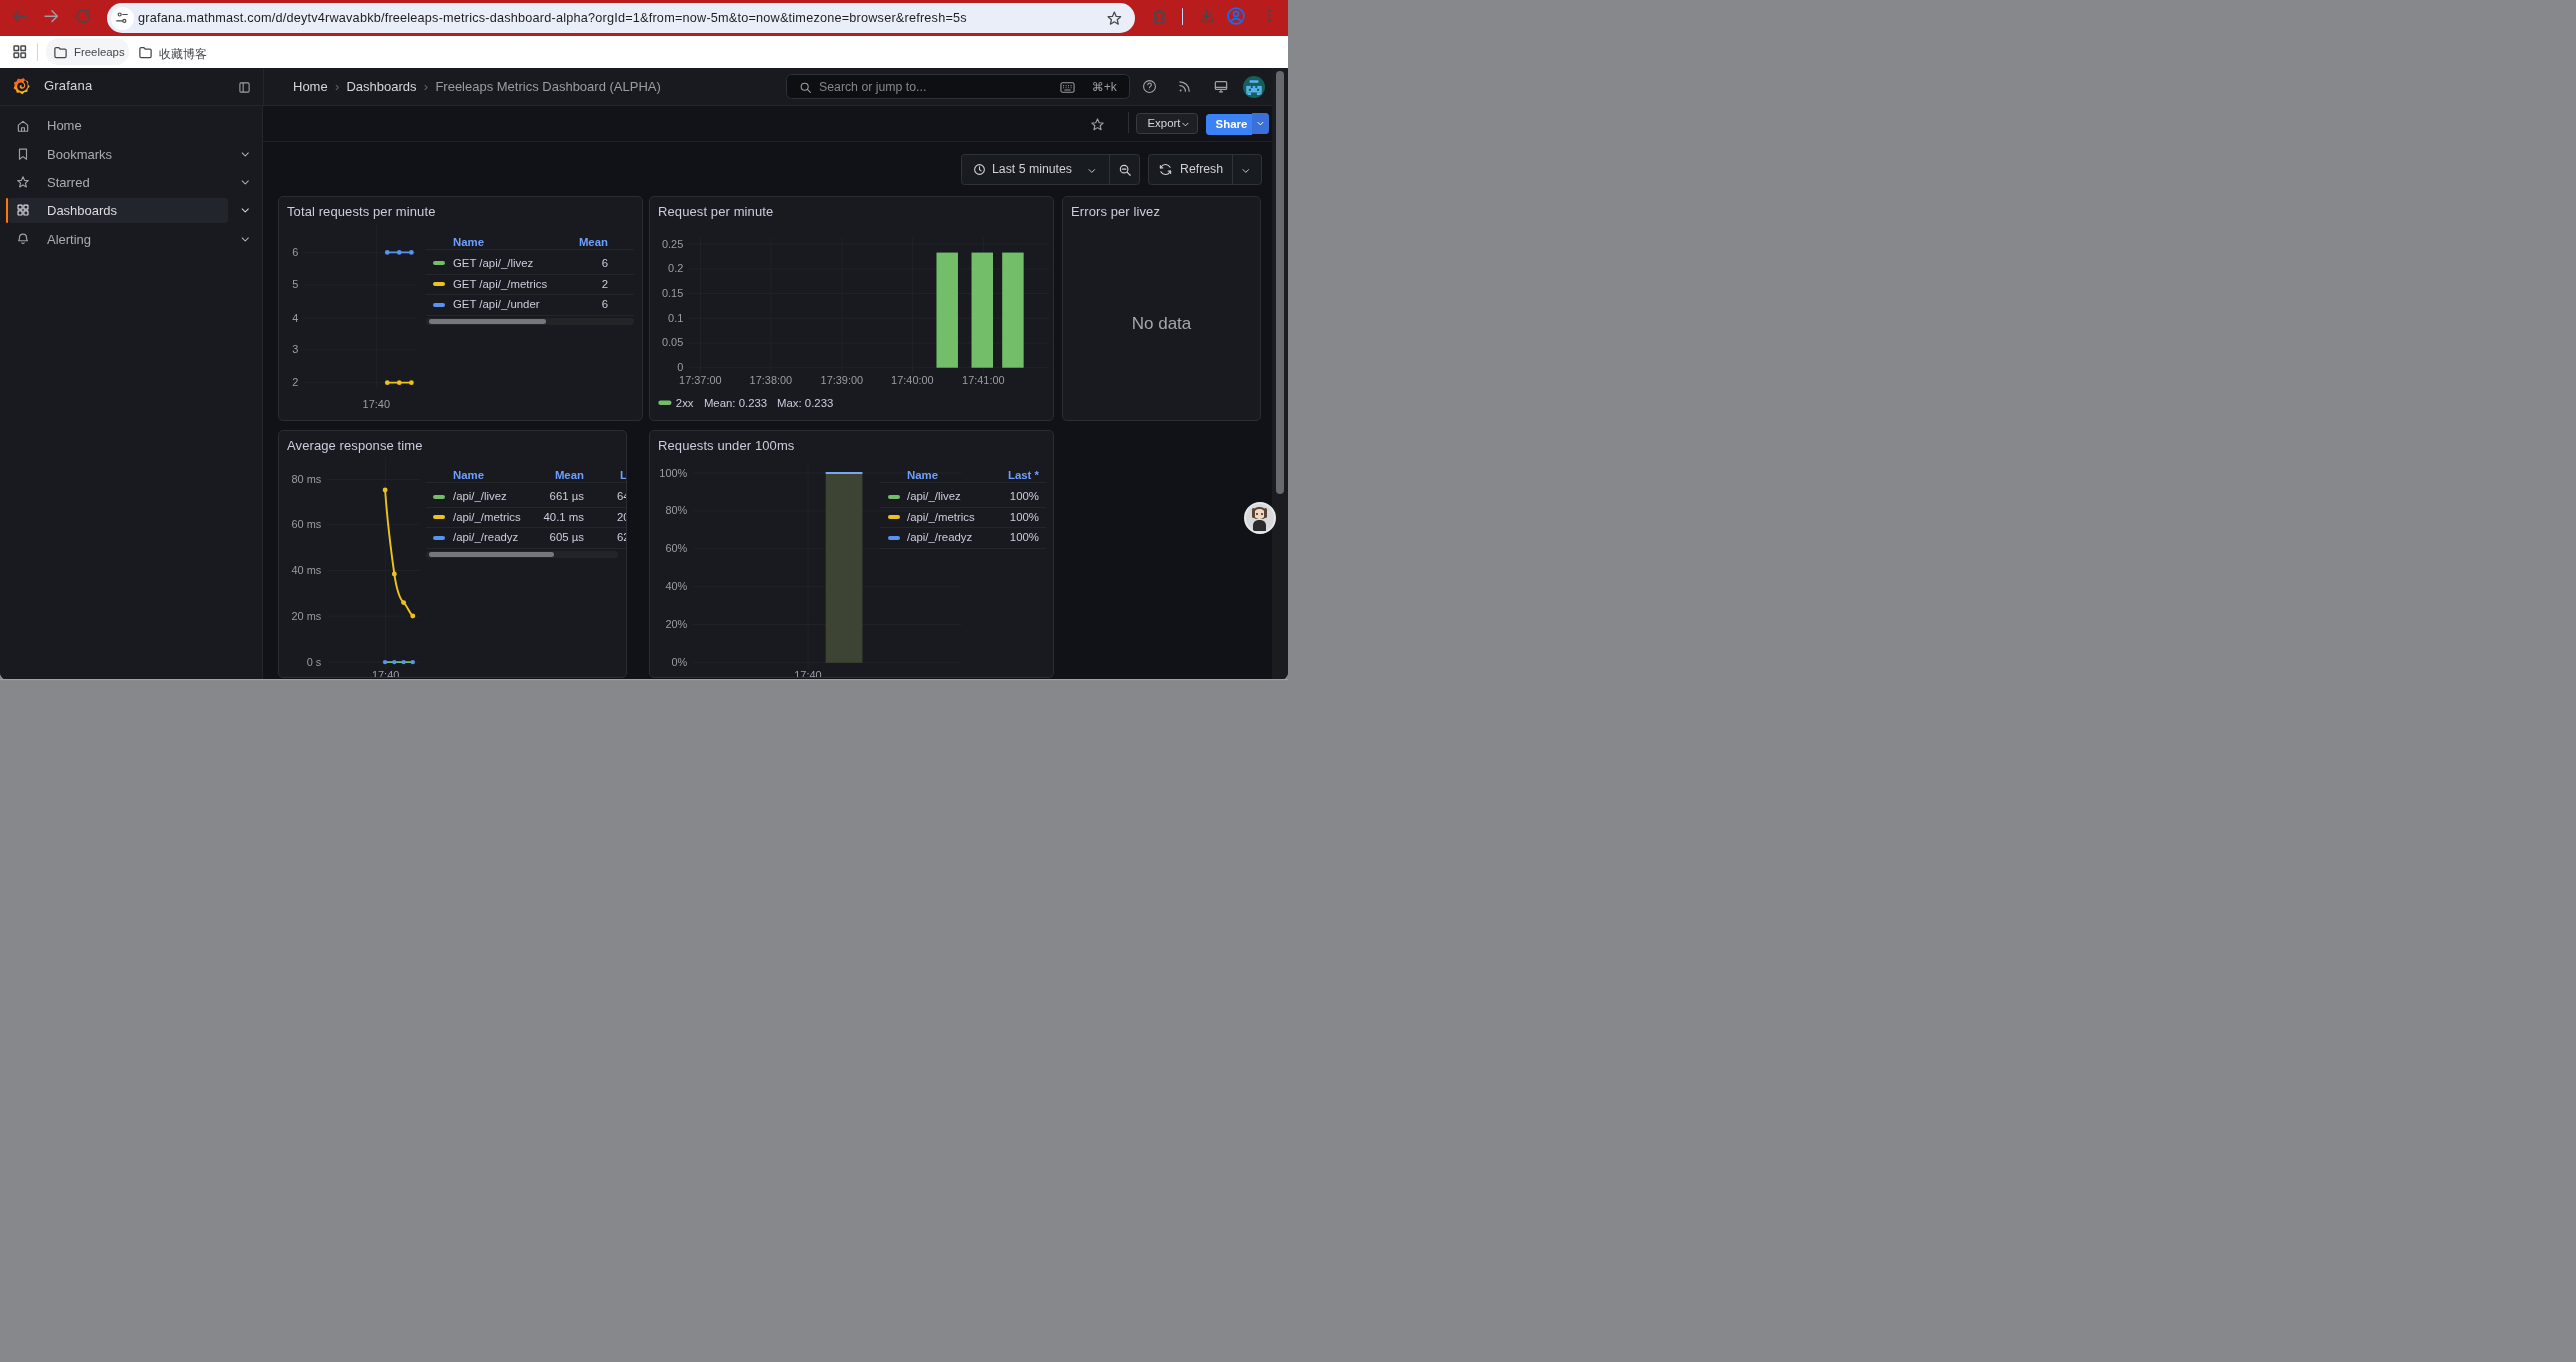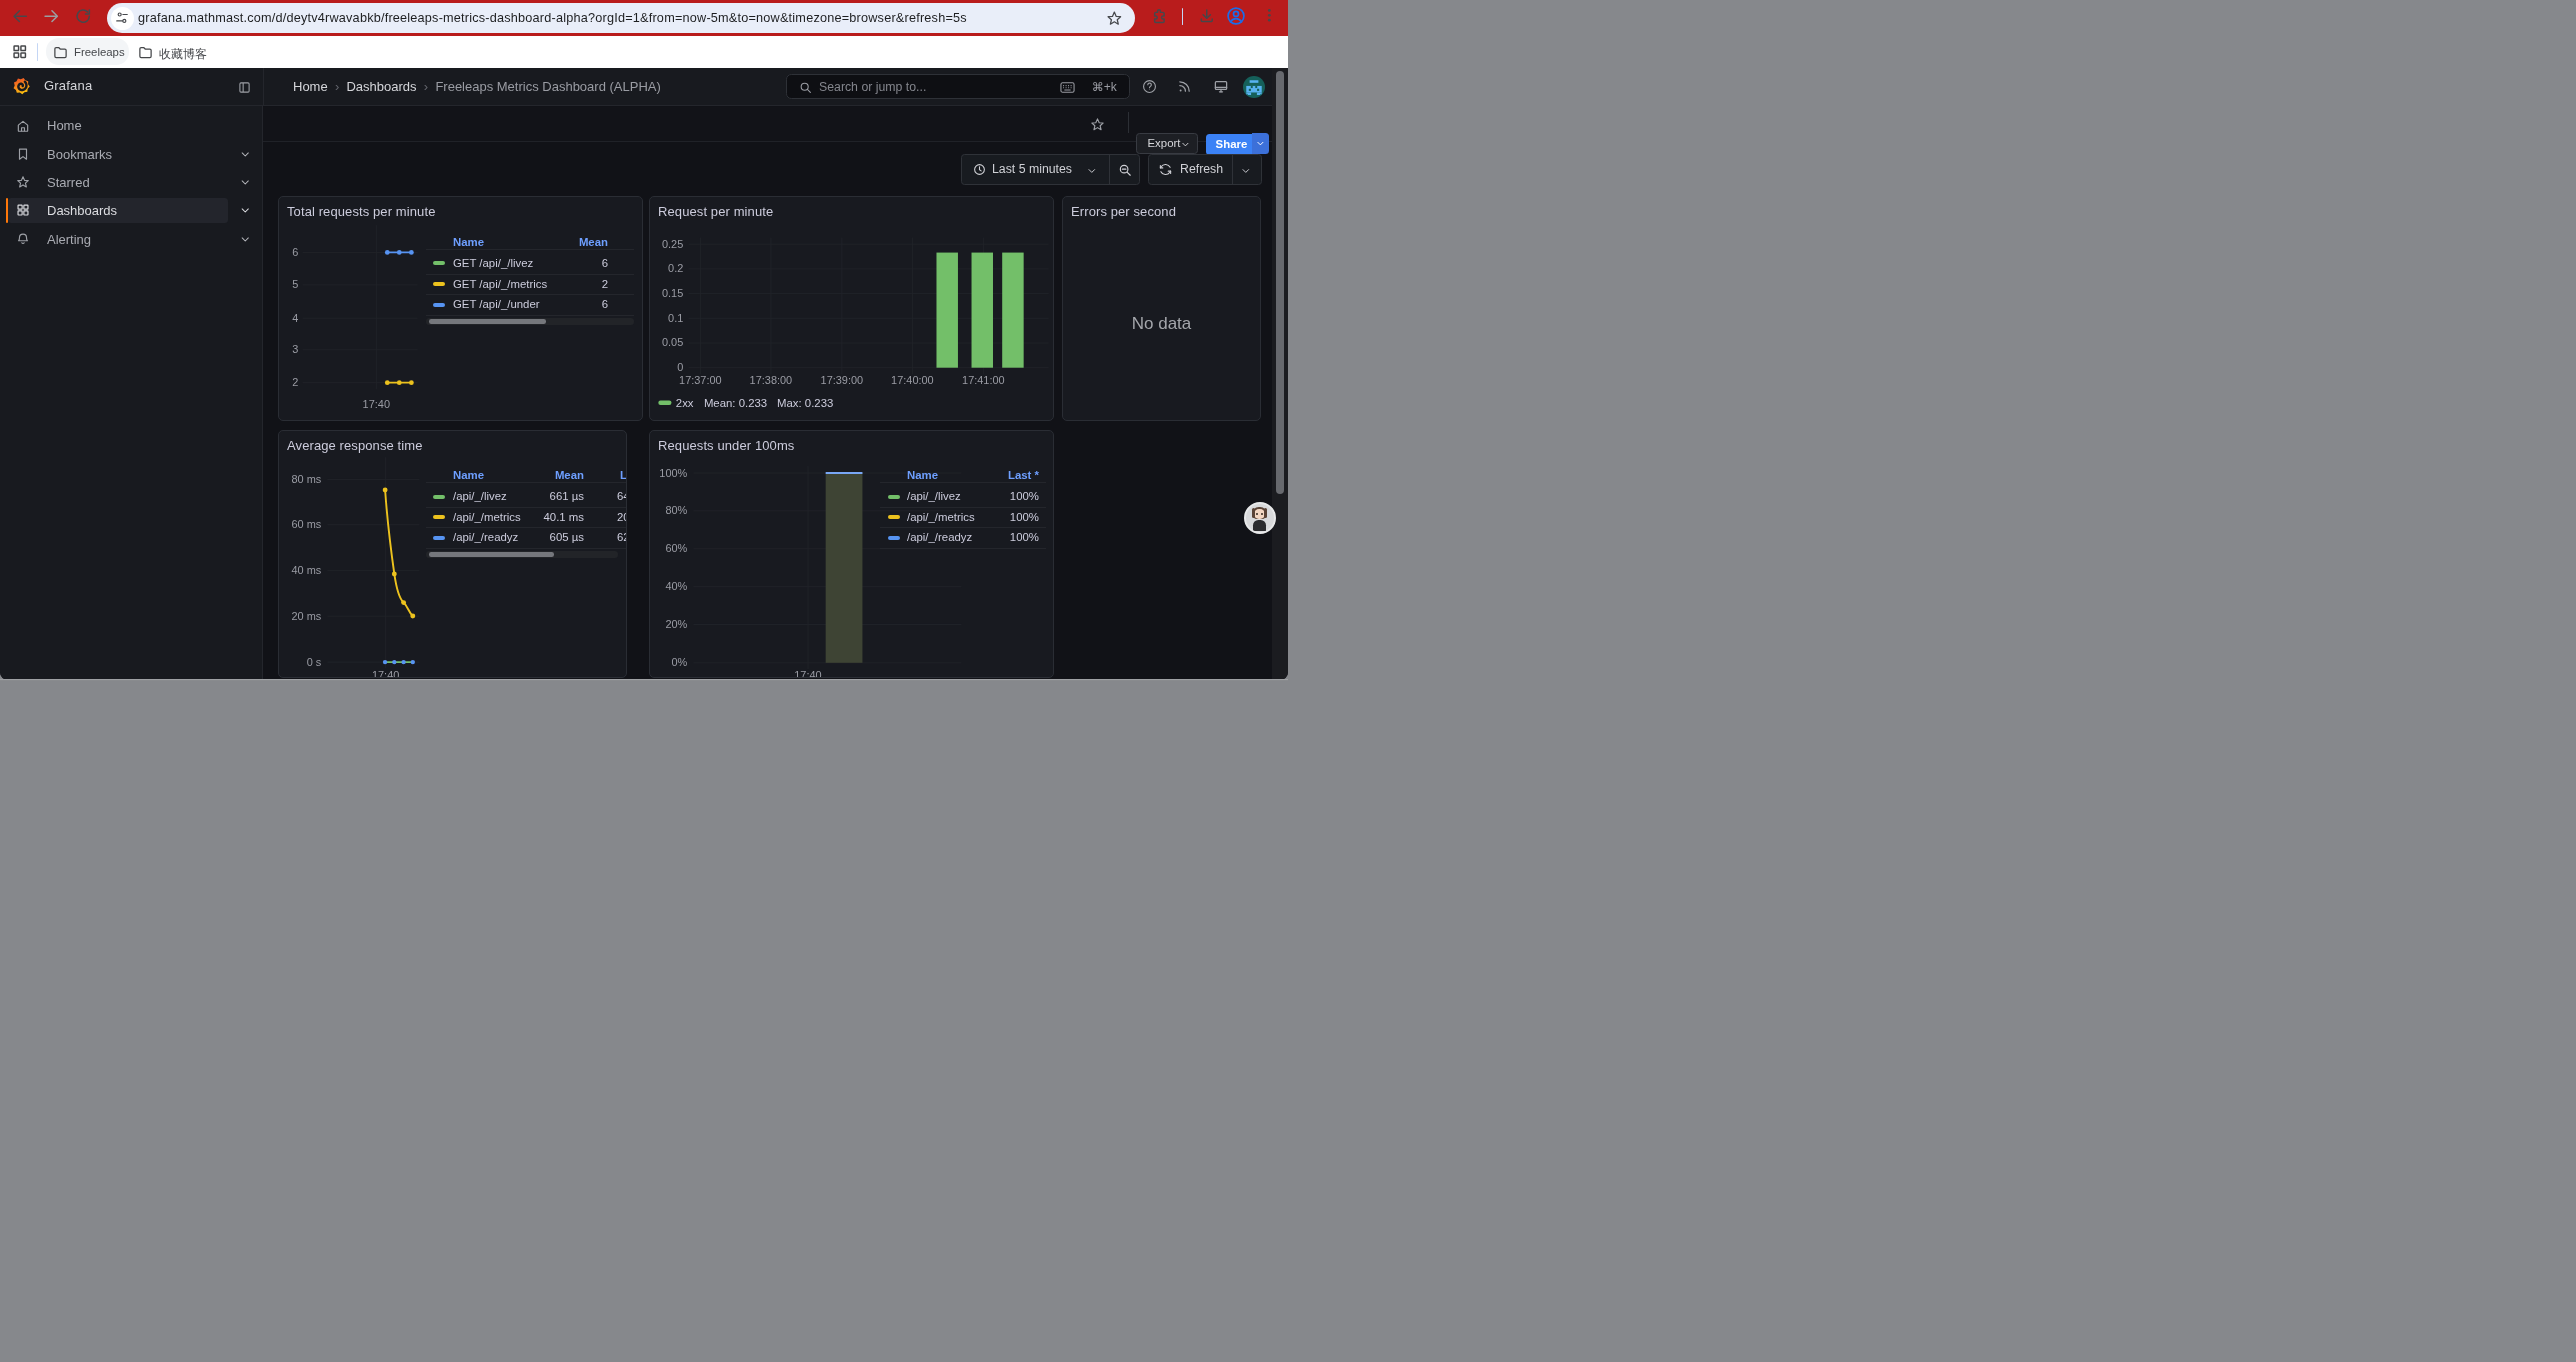--- a/index.html
+++ b/index.html
@@ -42,21 +42,21 @@
 
 .lhead { position:absolute; font-size:11.4px; font-weight:700; color:#6e9fff; }
 .lrow  { position:absolute; font-size:11.4px; color:#ccccdc; white-space:nowrap; }
 .lval  { position:absolute; font-size:11.4px; color:#ccccdc; text-align:right; }
 .lsep  { position:absolute; height:0.9px; background:#24262c; }
 .pillc { position:absolute; width:12.3px; height:4px; border-radius:2.2px; }
 .hscroll { position:absolute; height:7px; border-radius:3.5px; background:#222428; }
 .hthumb { position:absolute; height:4.4px; border-radius:2.2px; background:#75777c; top:1.3px; }
 
 
-.gbtn { position:absolute; height:21px; border-radius:3.5px; font-size:11.4px;margin-top:20px; }
+.gbtn { position:absolute; height:21px; border-radius:3.5px; font-size:11.4px; }
 .tbtn { position:absolute; height:31px; background:#181b20; border:0.9px solid #2f3238; border-radius:3.5px; color:#d0d1d6; font-size:12.3px; }
 
 #dock { position:absolute; left:0; top:679px; width:1288px; height:2.2px; background:linear-gradient(#aaacaf,#7e8083); }
 
 
 #scrolltrack { position:absolute; left:1272px; top:0px; width:16px; height:612px; background:#1b1c20; }
 #scrollthumb { position:absolute; left:4.4px; top:2.6px; width:8px; height:423px; border-radius:4.4px; background:#67696e; }
 
 .axlbl { fill:#9a9ca4; font-size:12.5px; font-family:"Liberation Sans",sans-serif; }
 </style>
@@ -413,21 +413,21 @@
           <rect x="402" y="63.1" width="24.5" height="131.4"></rect>
         </g>
         <rect x="9.5" y="232" width="15" height="5" rx="2.5" fill="#73bf69"></rect>
         <text x="29.5" y="239" font-size="13" fill="#ccccdc" font-family="Liberation Sans">2xx</text>
         <text x="61.5" y="239" font-size="13" fill="#ccccdc" font-family="Liberation Sans">Mean: 0.233</text>
         <text x="145" y="239" font-size="13" fill="#ccccdc" font-family="Liberation Sans">Max: 0.233</text>
       </svg>
     </div>
 
     <div class="panel" style="left:1062px;top:128px;width:199px;height:225px">
-      <div class="ptitle">Errors per second</div>
+      <div class="ptitle">Errors per livez</div>
       <div style="position:absolute;left:0;top:117px;width:100%;text-align:center;font-size:17px;color:#a4a6ab">No data</div>
     </div>
 
     <div class="panel" style="left:278px;top:362px;width:349px;height:248px">
       <div class="ptitle">Average response time</div>
       <svg style="position:absolute;left:0;top:0" width="363" height="246" viewBox="0 0 414 281">
         <g stroke="#212329" stroke-width="1">
           <line x1="55" y1="55.4" x2="160" y2="55.4"></line>
           <line x1="55" y1="107" x2="160" y2="107"></line>
           <line x1="55" y1="159.5" x2="160" y2="159.5"></line>

